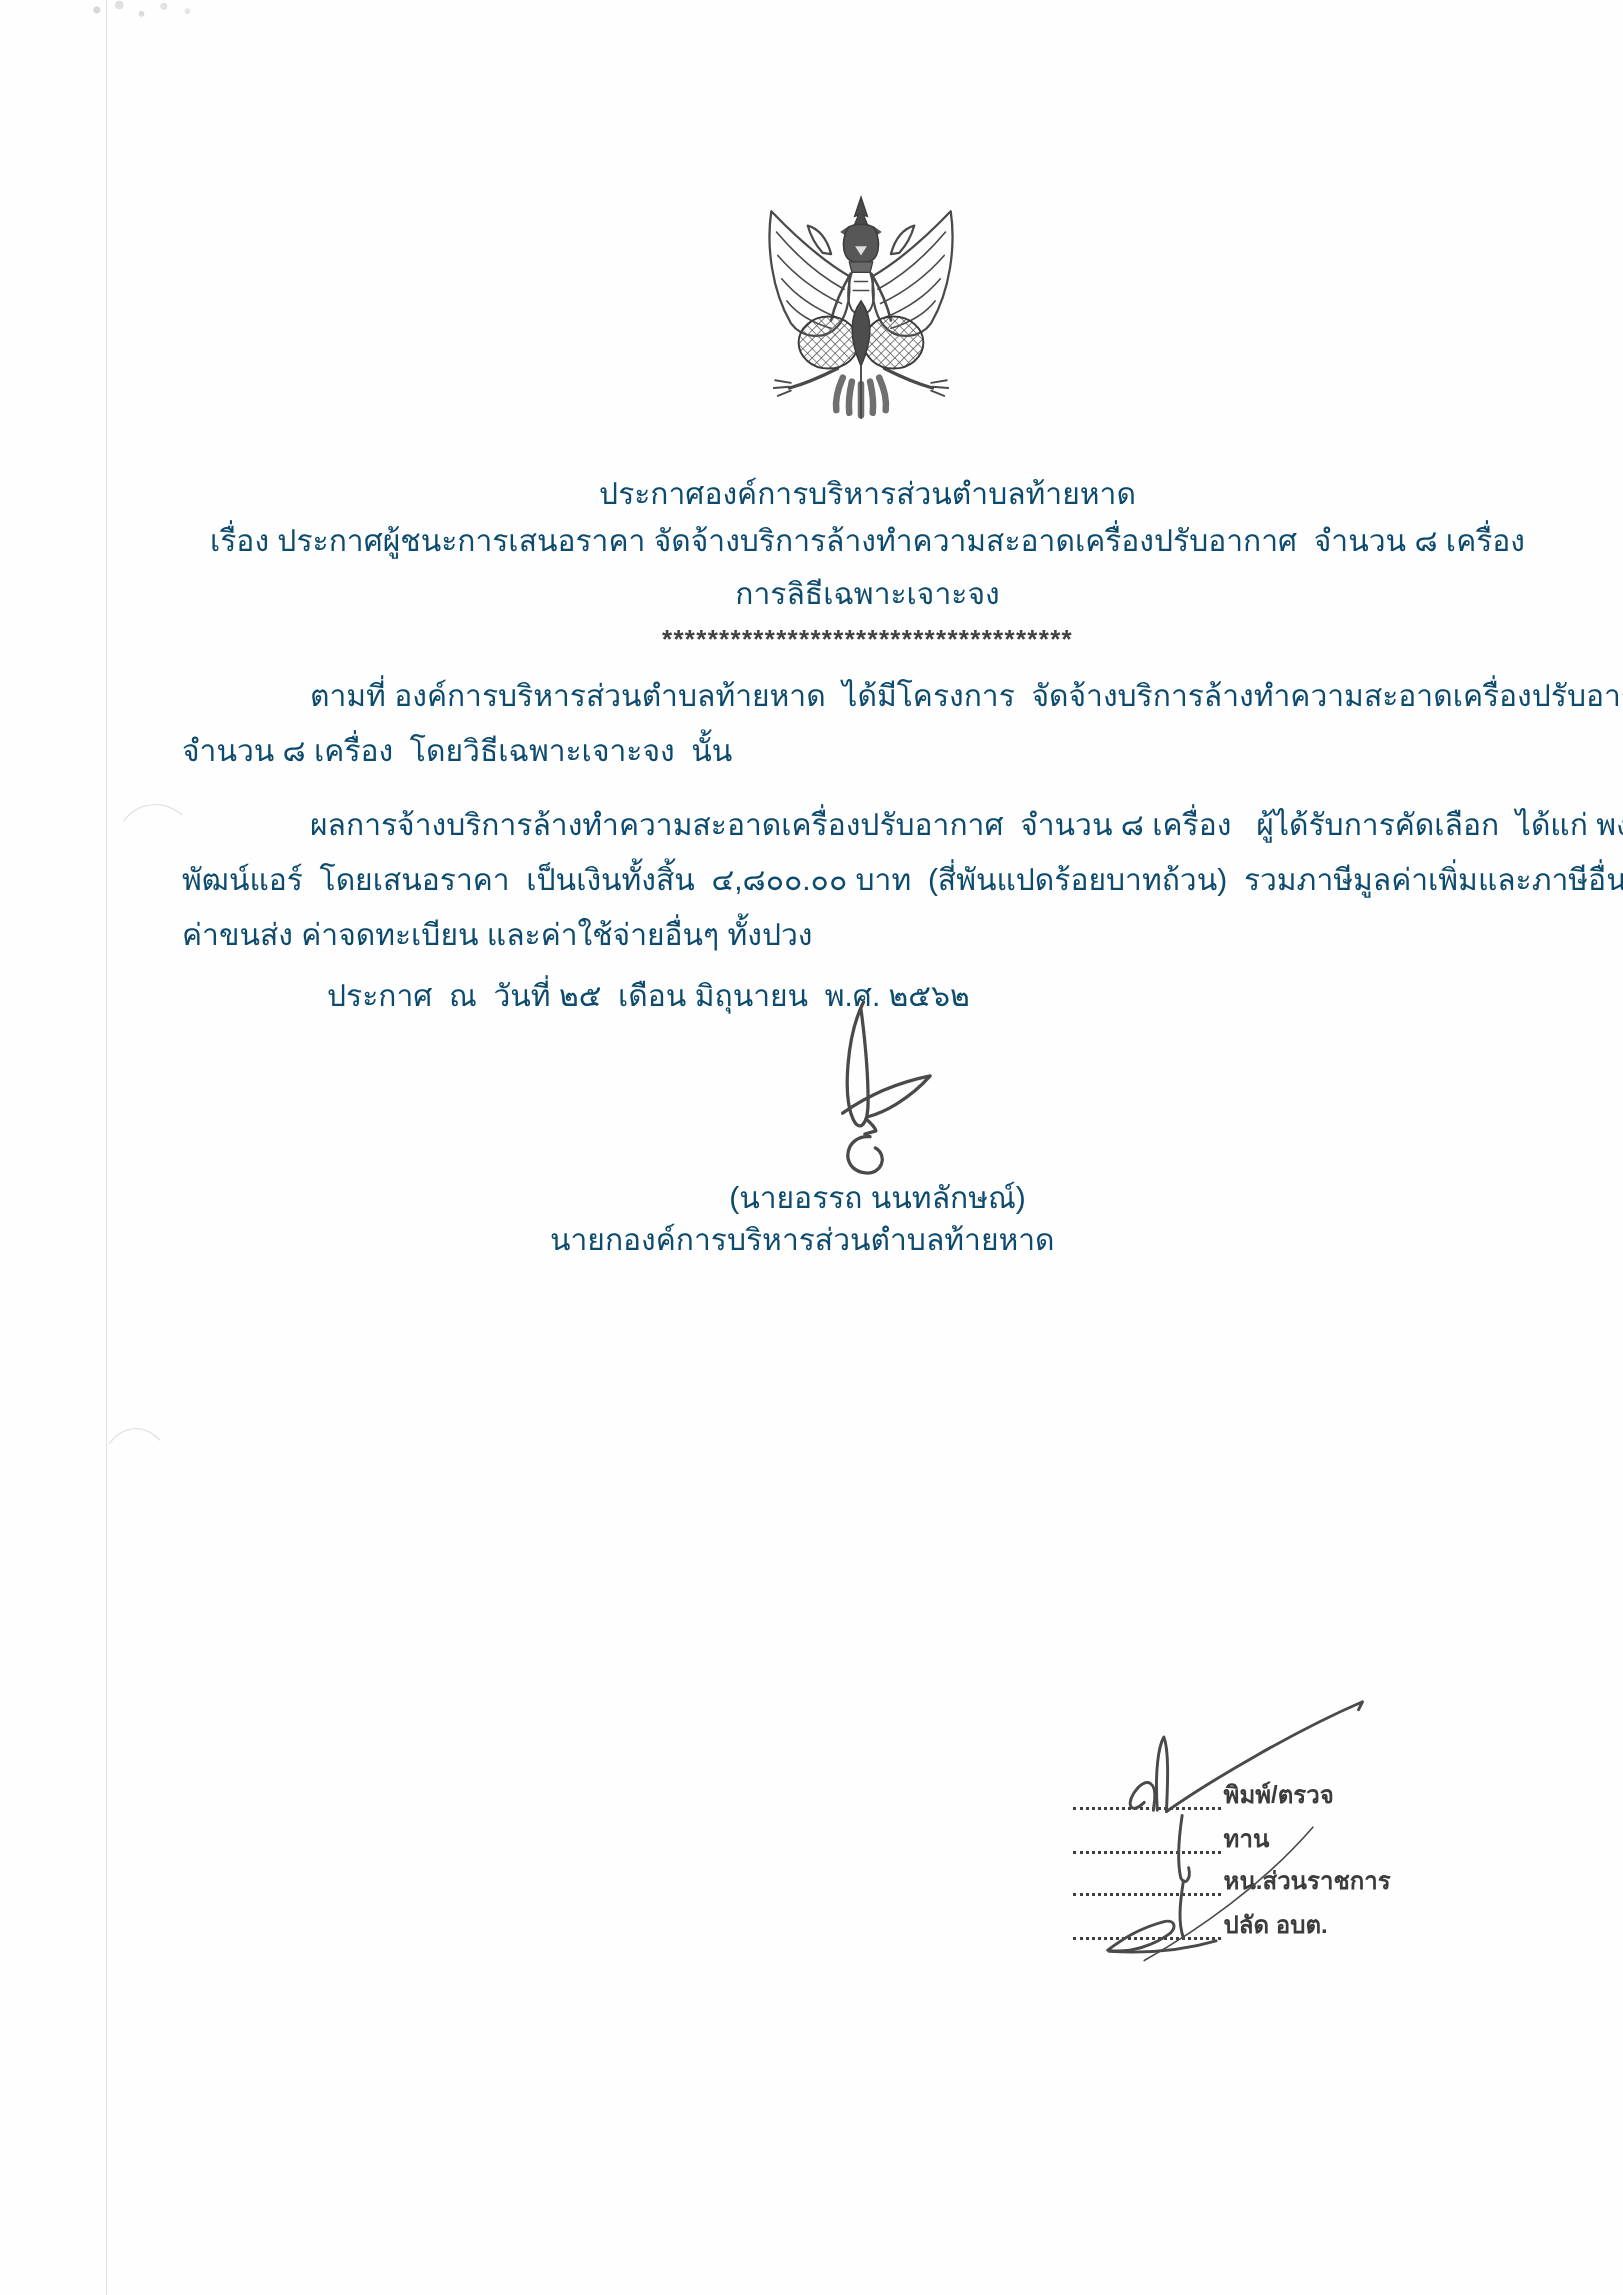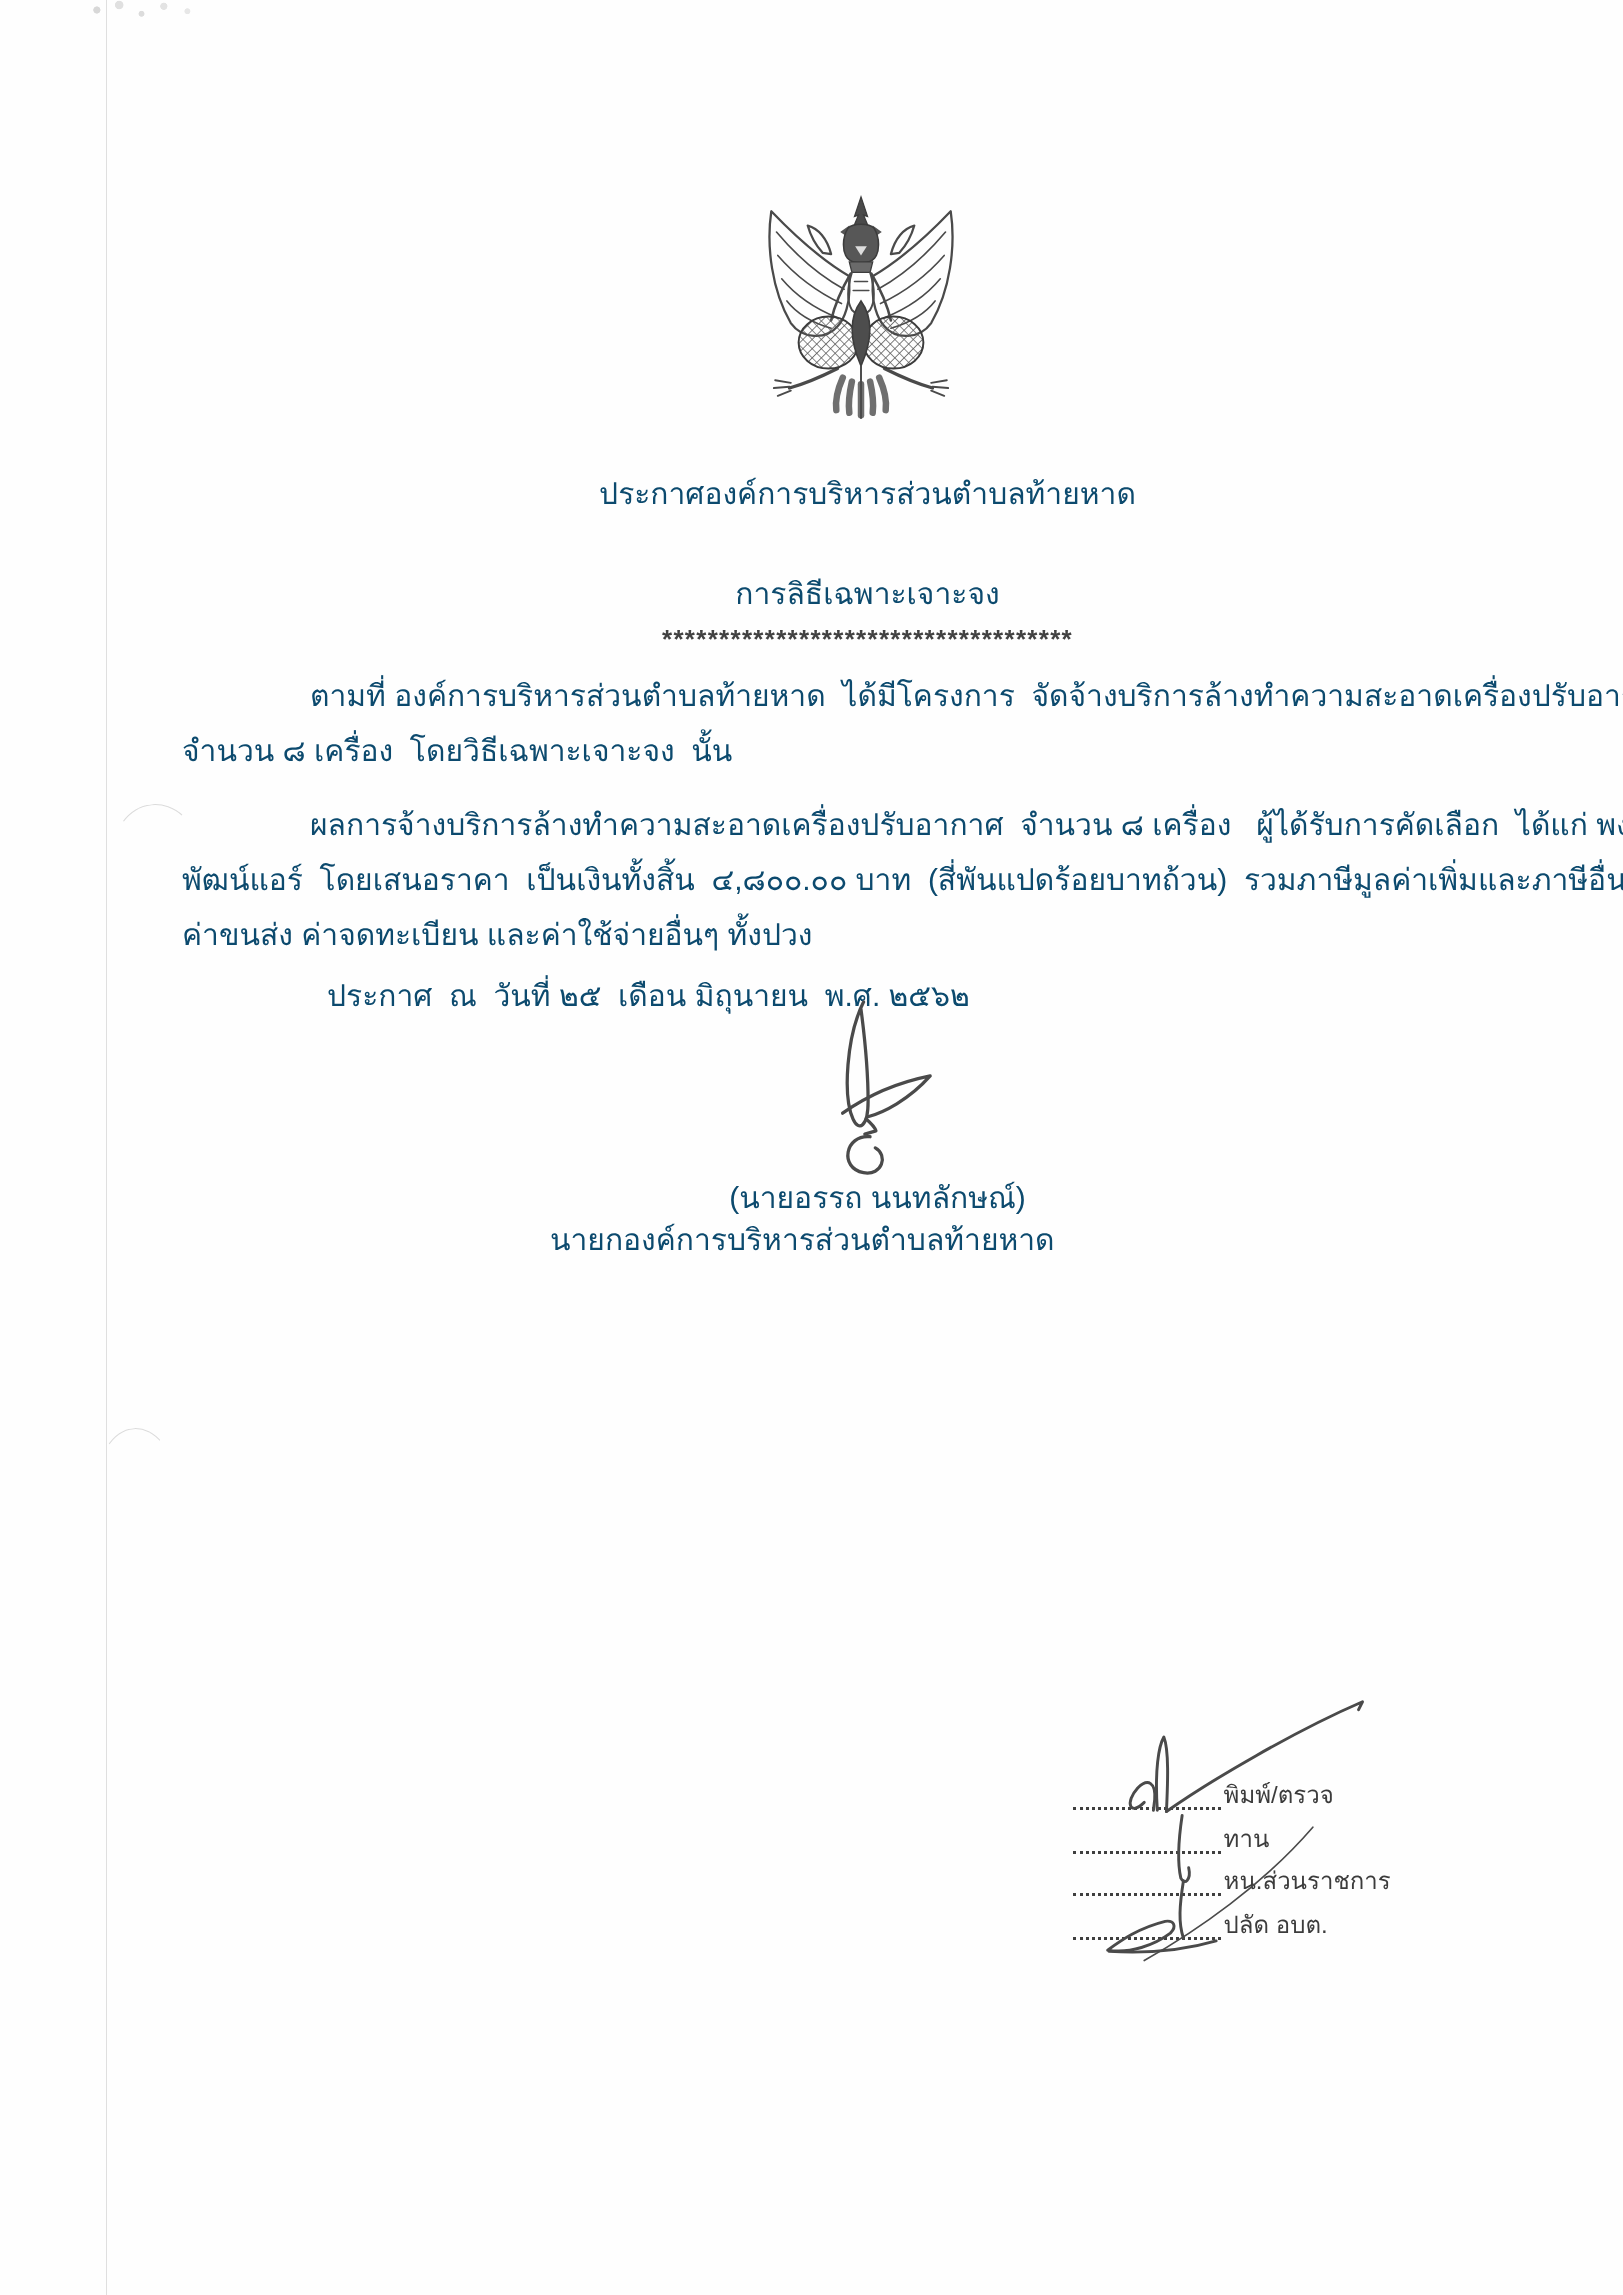--- a/index.html
+++ b/index.html
@@ -49,21 +49,21 @@
 
   .emblem{position:absolute;left:757px;top:191px;width:208px;height:229px;}
 
   .main-signature{position:absolute;left:806px;top:990px;width:134px;height:200px;}
 
   .signer-name{top:1177px;left:550px;width:655px;text-align:center;}
   .signer-title{top:1219px;left:550px;width:655px;}
 
   .approval-row{
     position:absolute;left:1073px;height:34px;
-    display:flex;align-items:flex-end;
+    display:flex;align-items:flex-end;font-weight:bold;
   }
   .approval-row .dots{
     display:inline-block;width:148px;height:26px;
     border-bottom:3.3px dotted #3f3f3f;
   }
   .approval-row .label{
     display:inline-block;margin-left:2.6px;font-size:24px;line-height:30px;
     white-space:pre;color:#3c3c3c;
   }
   .hand-initials{position:absolute;left:1067px;top:1690px;width:327px;height:281px;pointer-events:none;}
@@ -122,20 +122,21 @@
       <path d="M132,286 C124,304 120,320 122,336"></path>
       <path d="M146,292 C142,310 140,324 142,340"></path>
       <path d="M160,296 C160,314 160,328 160,344"></path>
       <path d="M174,292 C178,310 180,324 178,340"></path>
       <path d="M188,286 C196,304 200,320 198,336"></path>
     </g>
     <path class="ink" stroke-width="3" d="M160,268 L160,348"></path>
   </svg>
 
   <div class="line centered" style="top:473px">ประกาศองค์การบริหารส่วนตำบลท้ายหาด</div>
+  <div class="line centered" style="top:520px">เรื่อง ประกาศผู้ชนะการเสนอราคา จัดจ้างบริการล้างทำความสะอาดเครื่องปรับอากาศ  จำนวน ๘ เครื่อง</div>
   <div class="line centered" style="top:573px">การลิธีเฉพาะเจาะจง</div>
   <div class="line centered stars" style="top:619px">************************************</div>
 
   <div class="line bodyline indent" style="top:675px">ตามที่ องค์การบริหารส่วนตำบลท้ายหาด  ได้มีโครงการ  จัดจ้างบริการล้างทำความสะอาดเครื่องปรับอากาศ</div>
   <div class="line bodyline" style="top:730px">จำนวน ๘ เครื่อง  โดยวิธีเฉพาะเจาะจง  นั้น</div>
 
   <div class="line bodyline indent" style="top:804px">ผลการจ้างบริการล้างทำความสะอาดเครื่องปรับอากาศ  จำนวน ๘ เครื่อง   ผู้ได้รับการคัดเลือก  ได้แก่ พงษ์</div>
   <div class="line bodyline" style="top:859px">พัฒน์แอร์  โดยเสนอราคา  เป็นเงินทั้งสิ้น  ๔,๘๐๐.๐๐ บาท  (สี่พันแปดร้อยบาทถ้วน)  รวมภาษีมูลค่าเพิ่มและภาษีอื่น</div>
   <div class="line bodyline" style="top:914px">ค่าขนส่ง ค่าจดทะเบียน และค่าใช้จ่ายอื่นๆ ทั้งปวง</div>
 

